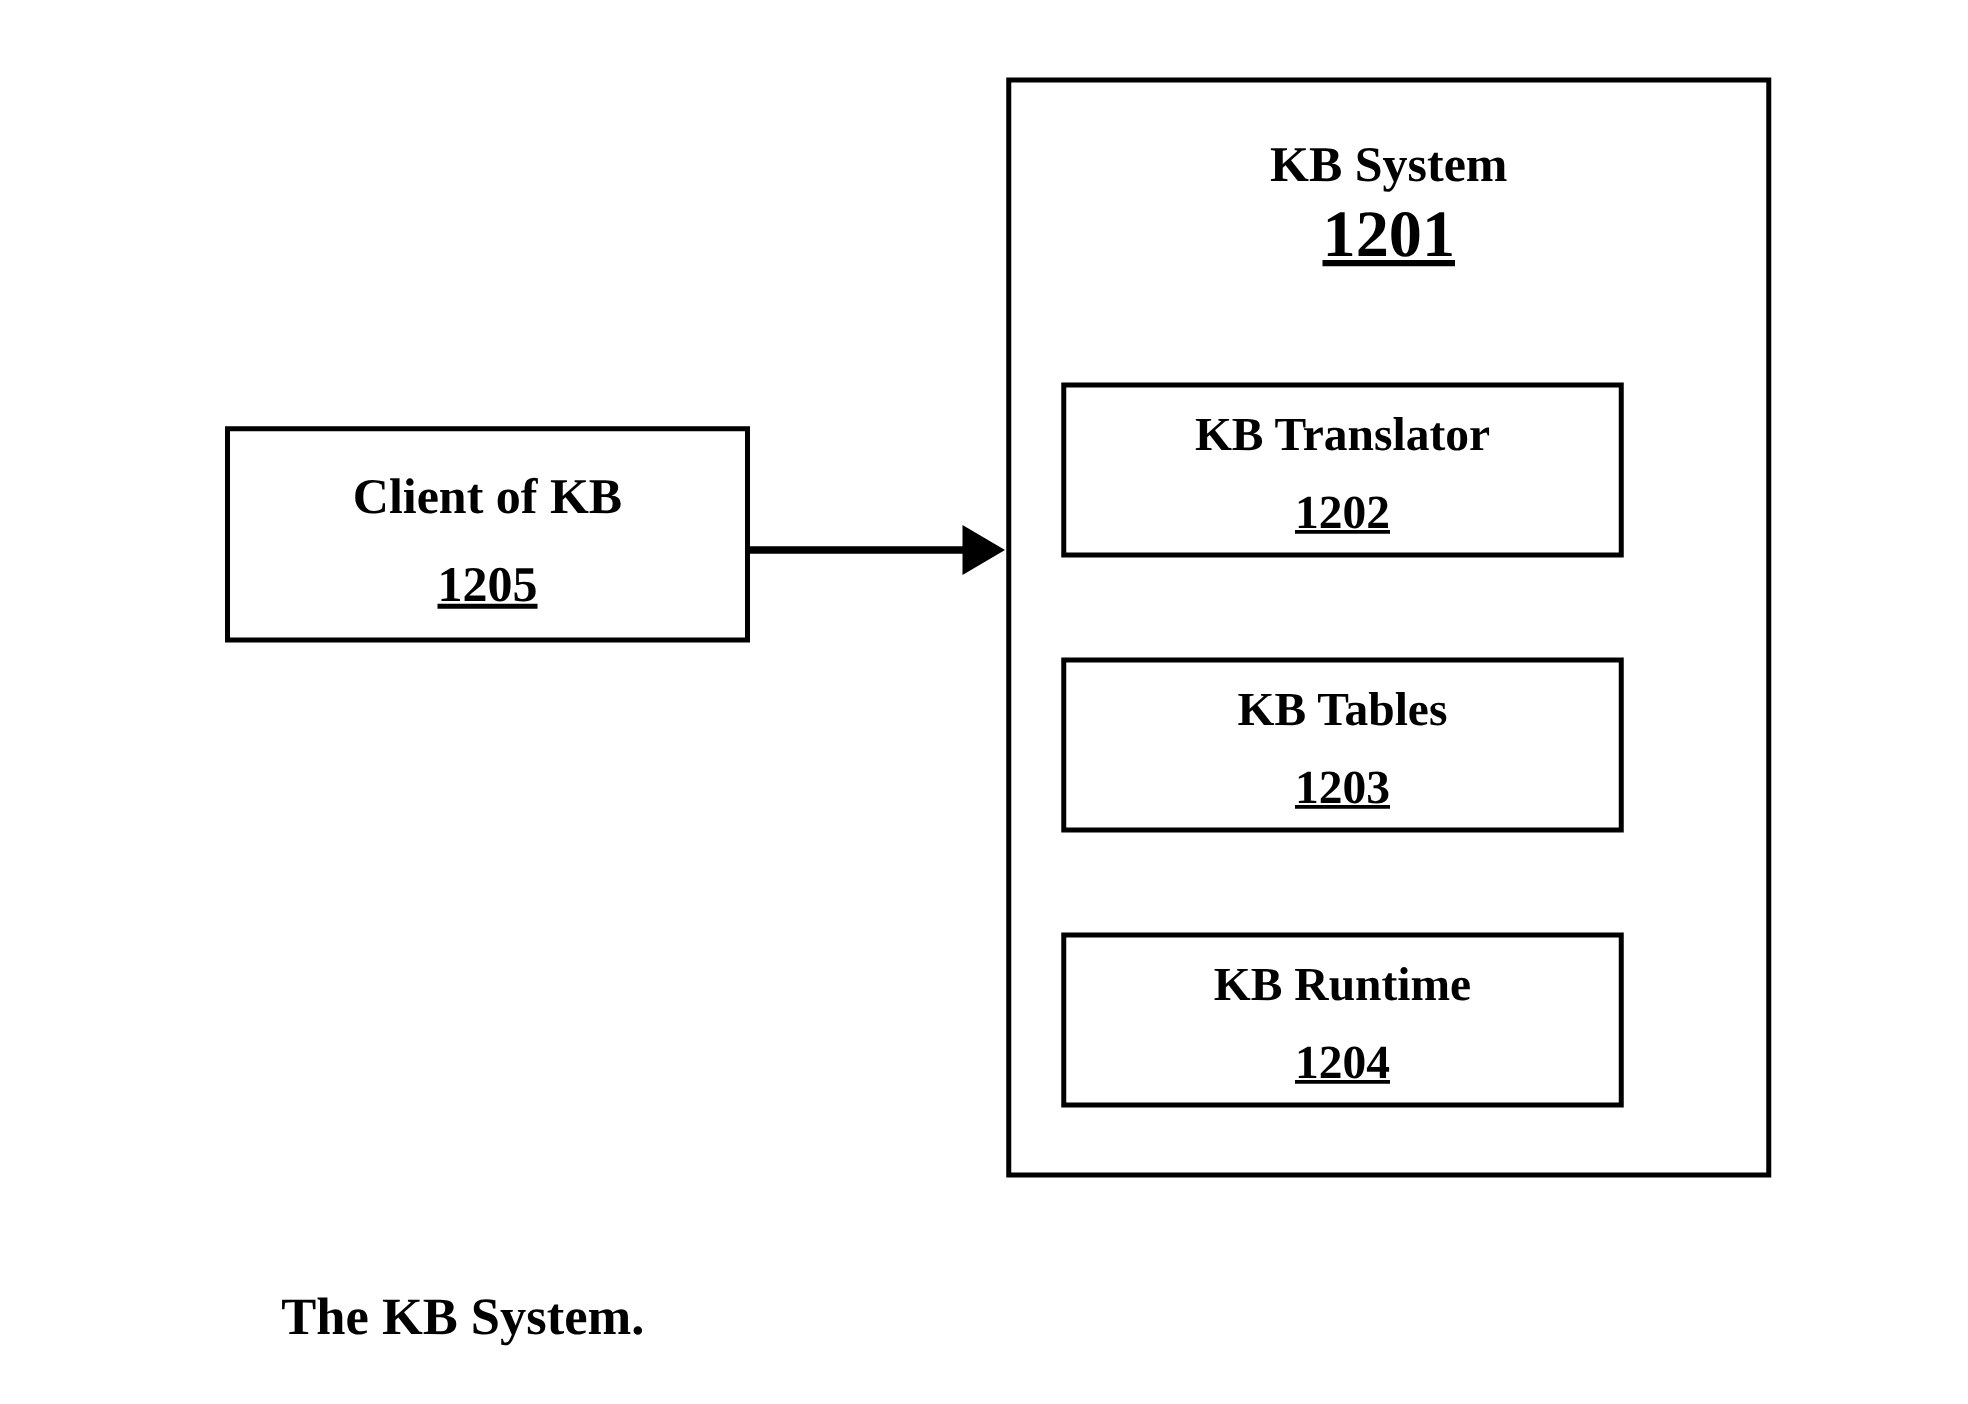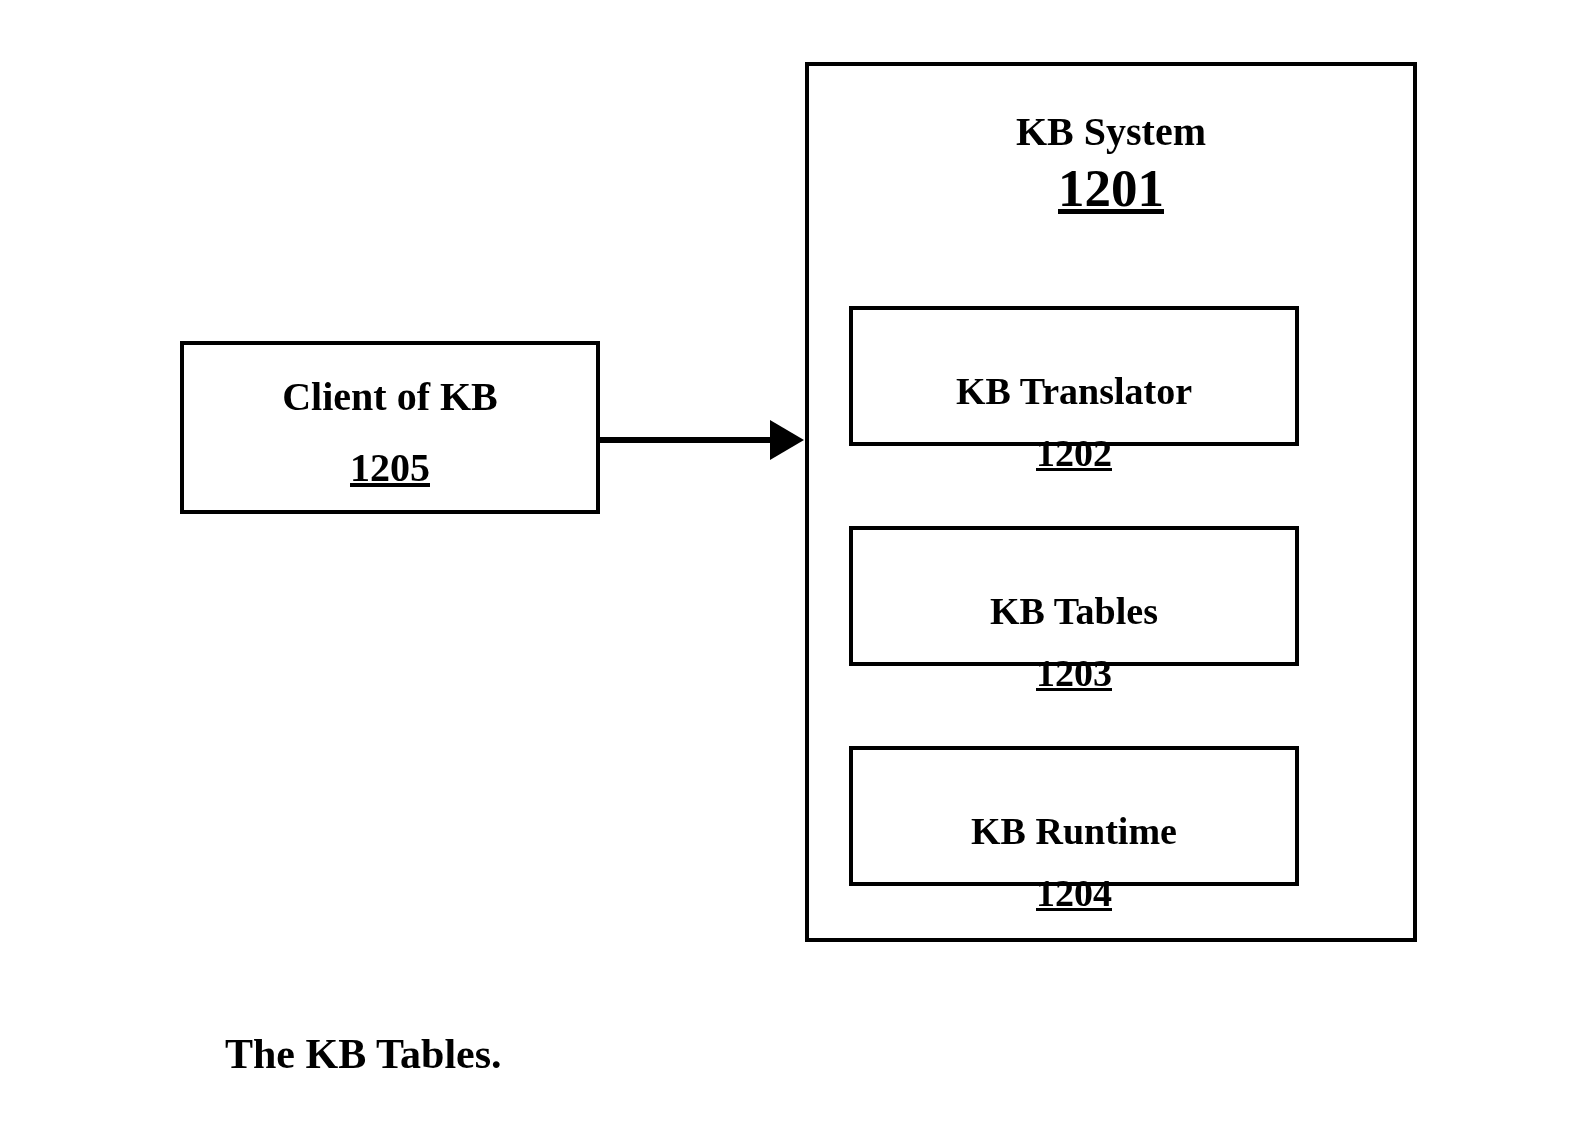--- a/index.html
+++ b/index.html
@@ -66,21 +66,20 @@
     width: 450px;
     height: 140px;
     border: 4px solid #000;
     box-sizing: border-box;
     text-align: center;
     padding-top: 16px;
   }
   .inner .label {
     font-size: 38px;
     font-weight: bold;
-    margin-top: 43px;
   }
   .inner .num {
     margin-top: 18px;
     font-size: 38px;
     font-weight: bold;
     text-decoration: underline;
   }
   .inner1 { top: 240px; }
   .inner2 { top: 460px; }
   .inner3 { top: 680px; }
@@ -136,15 +135,15 @@
       <div class="label">KB Tables</div>
       <div class="num">1203</div>
     </div>
 
     <div class="inner inner3">
       <div class="label">KB Runtime</div>
       <div class="num">1204</div>
     </div>
   </div>
 
-  <div class="caption">The KB Tables.</div>
+  <div class="caption">The KB System.</div>
 
 </div>
 
 </body></html>

